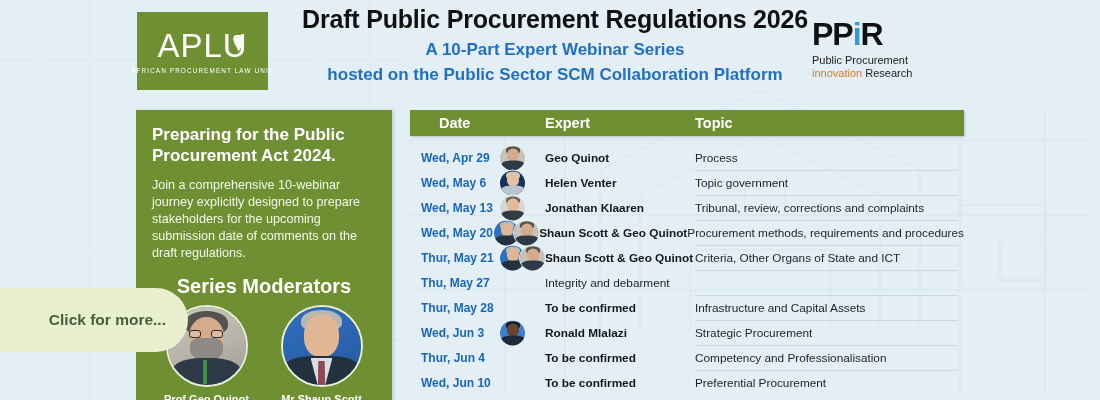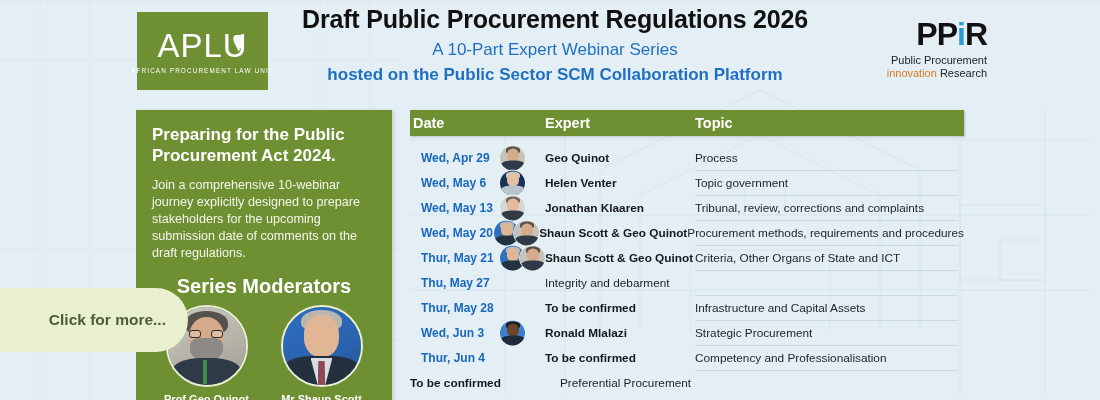--- a/index.html
+++ b/index.html
@@ -72,38 +72,38 @@
   #main-title {
     font-size: 25px;
     font-weight: bold;
     color: #111111;
     letter-spacing: -0.2px;
     line-height: 1.2;
     white-space: nowrap;
   }
   #sub-title-1 {
     font-size: 17px;
-    font-weight: normal;
+    font-weight: bold;
     color: #1f6fc4;
     margin-top: 6px;
     white-space: nowrap;
   }
   #sub-title-2 {
     font-size: 17px;
     font-weight: bold;
     color: #1f6fc4;
     margin-top: 5px;
     white-space: nowrap;
   }
 
   #ppir-logo {
     position: absolute;
-    left: 872px; top: 18px;
+    left: 812px; top: 18px;
     width: 115px;
-    text-align: right;
+    text-align: left;
   }
   #ppir-mark {
     font-size: 32px;
     font-weight: bold;
     letter-spacing: -1px;
     line-height: 1;
     color: #111111;
   }
   #ppir-mark .blue { color: #2e9bd6; }
   #ppir-line1 {
@@ -219,21 +219,21 @@
   #table-head {
     display: flex;
     align-items: center;
     height: 26px;
     background: #6f8f33;
     color: #ffffff;
     font-size: 14.5px;
     font-weight: bold;
     box-shadow: 1px 1px 2px rgba(0,0,0,.18);
   }
-  .col-date  { width: 135px; padding-left: 3px; }
+  .col-date  { width: 135px; padding-left: 29px; }
   .col-exp   { width: 150px; }
   .col-topic { flex: 1; }
 
   #table-body { margin-top: 9px; }
   .row {
     display: flex;
     align-items: center;
     height: 25px;
     position: relative;
   }
@@ -530,19 +530,20 @@
         <div class="cell-topic">Strategic Procurement</div>
       </div>
       <div class="row">
         <div class="cell-date">Thur, Jun 4</div>
         <div class="cell-exp">
           <span class="exp-name">To be confirmed</span>
         </div>
         <div class="cell-topic">Competency and Professionalisation</div>
       </div>
       <div class="row">
+        <div class="cell-date">Wed, Jun 10</div>
         <div class="cell-exp">
           <span class="exp-name">To be confirmed</span>
         </div>
         <div class="cell-topic">Preferential Procurement</div>
       </div>
     </div>
 </div>
 
 </body></html>

